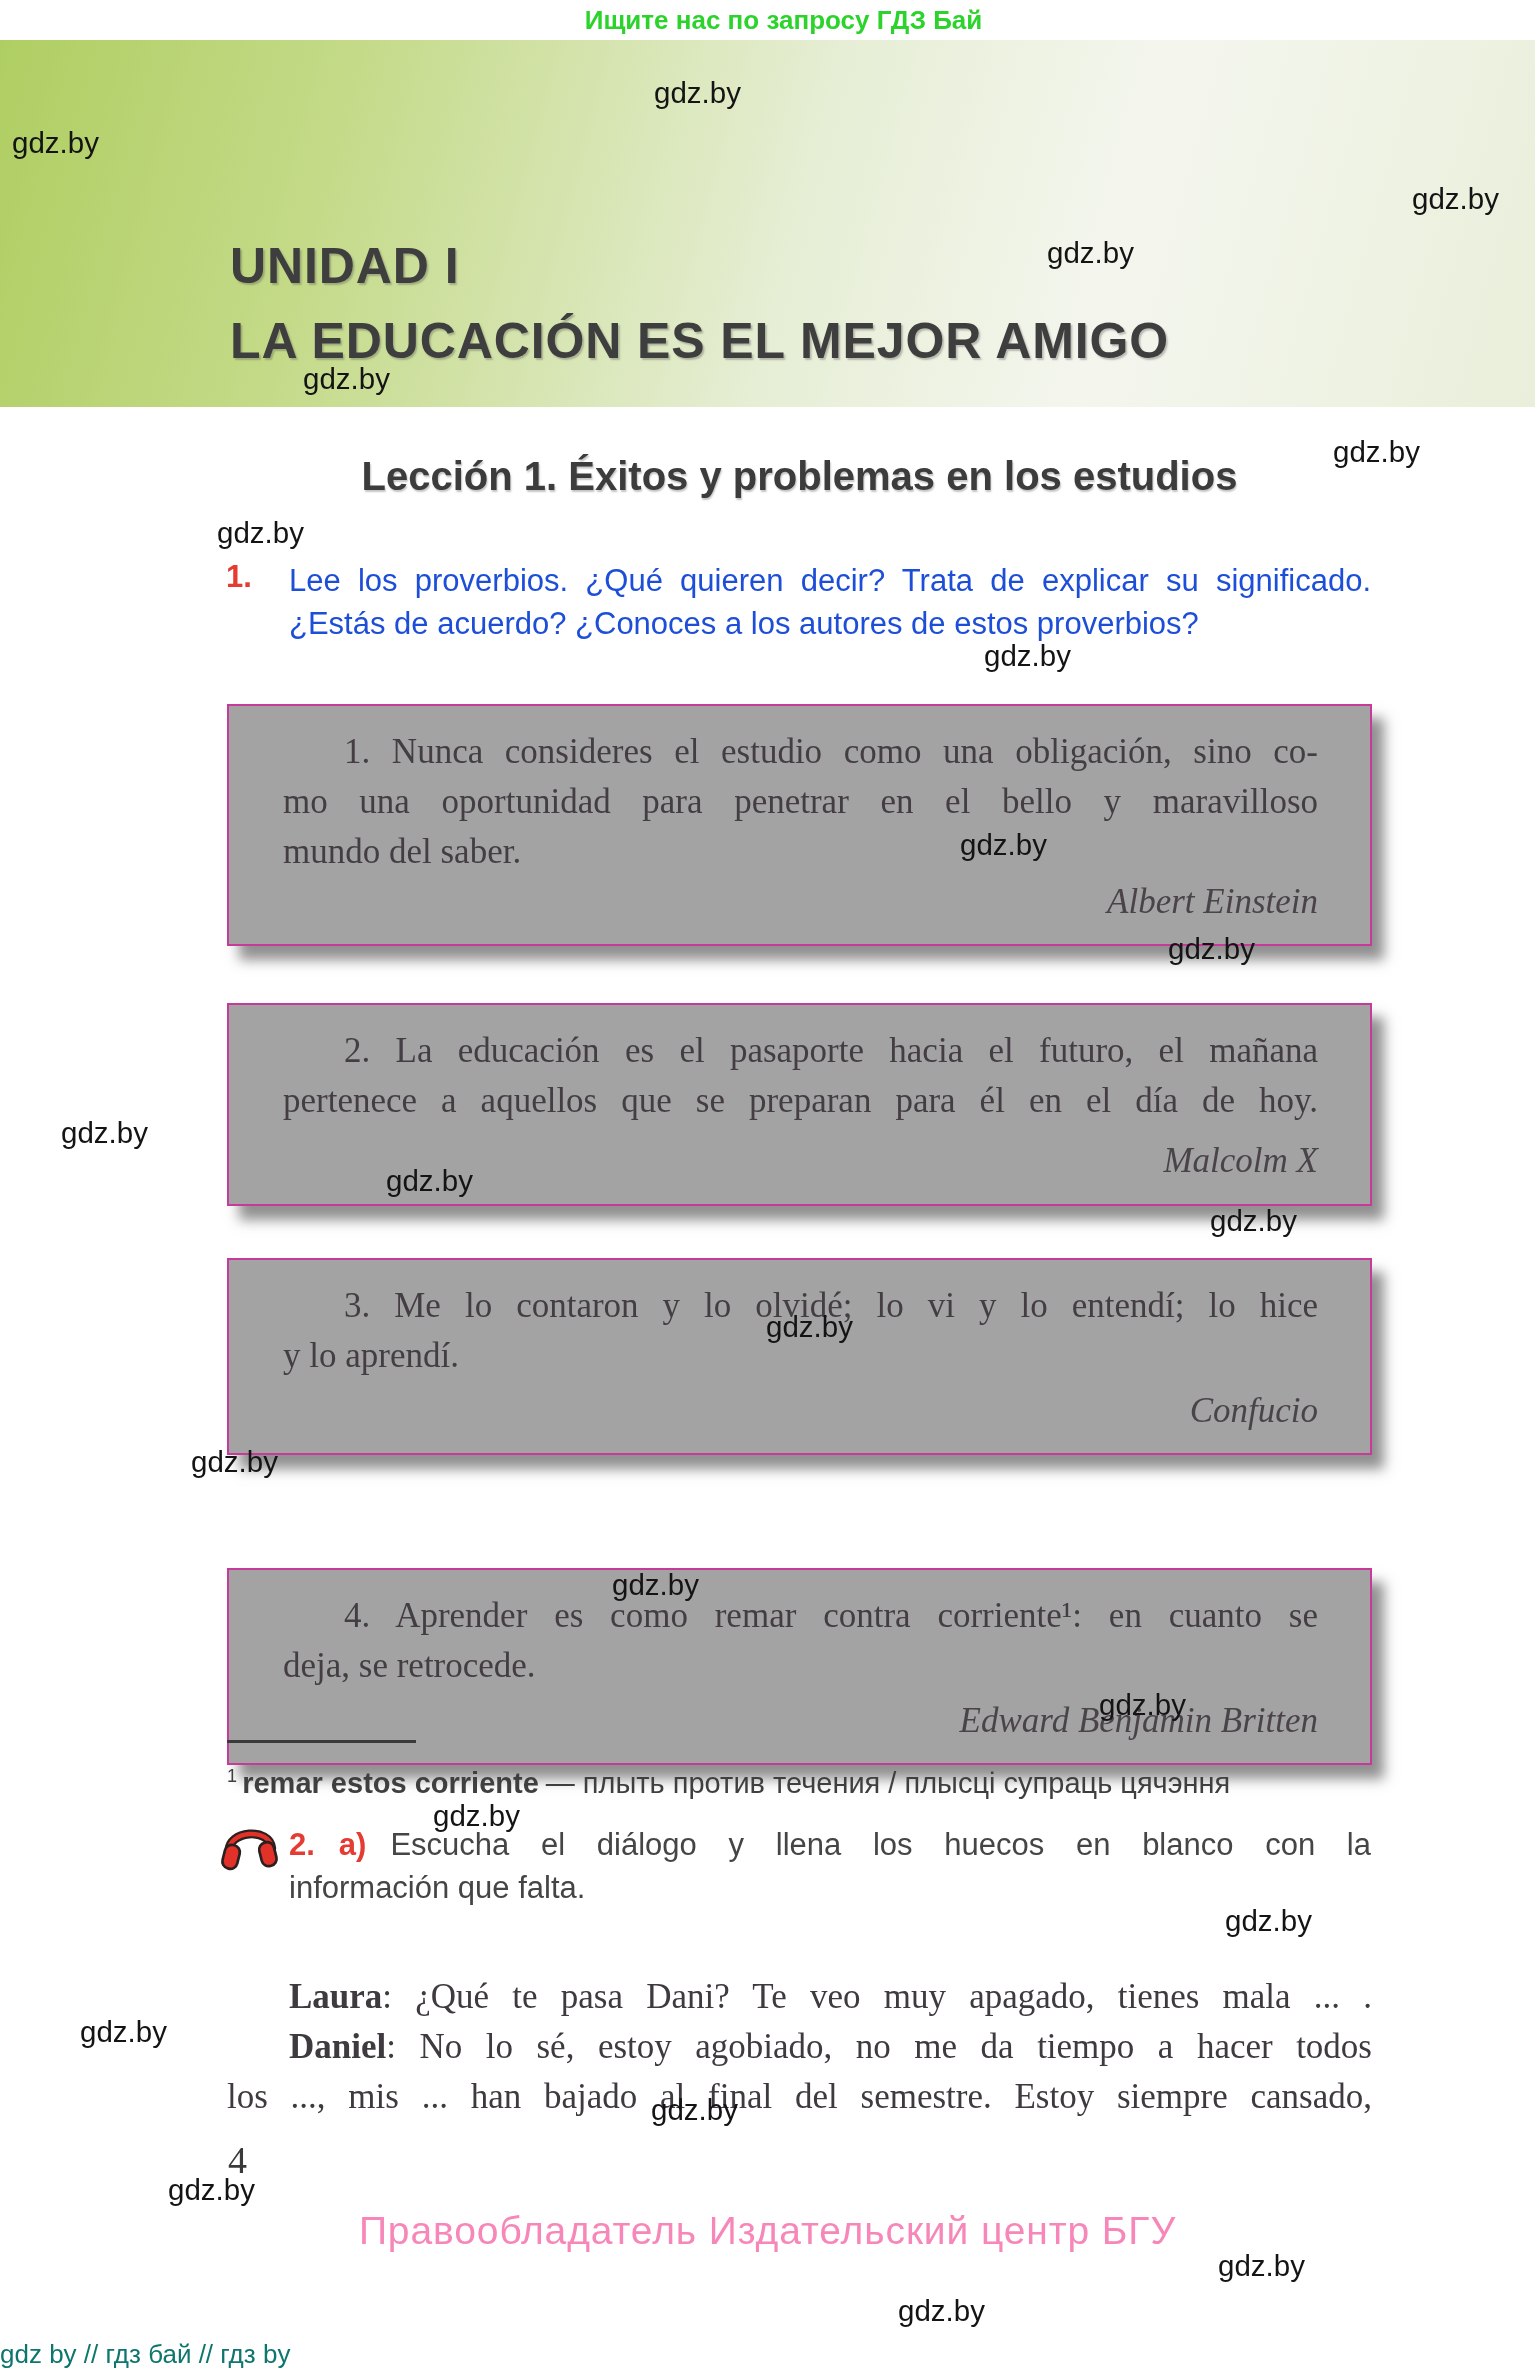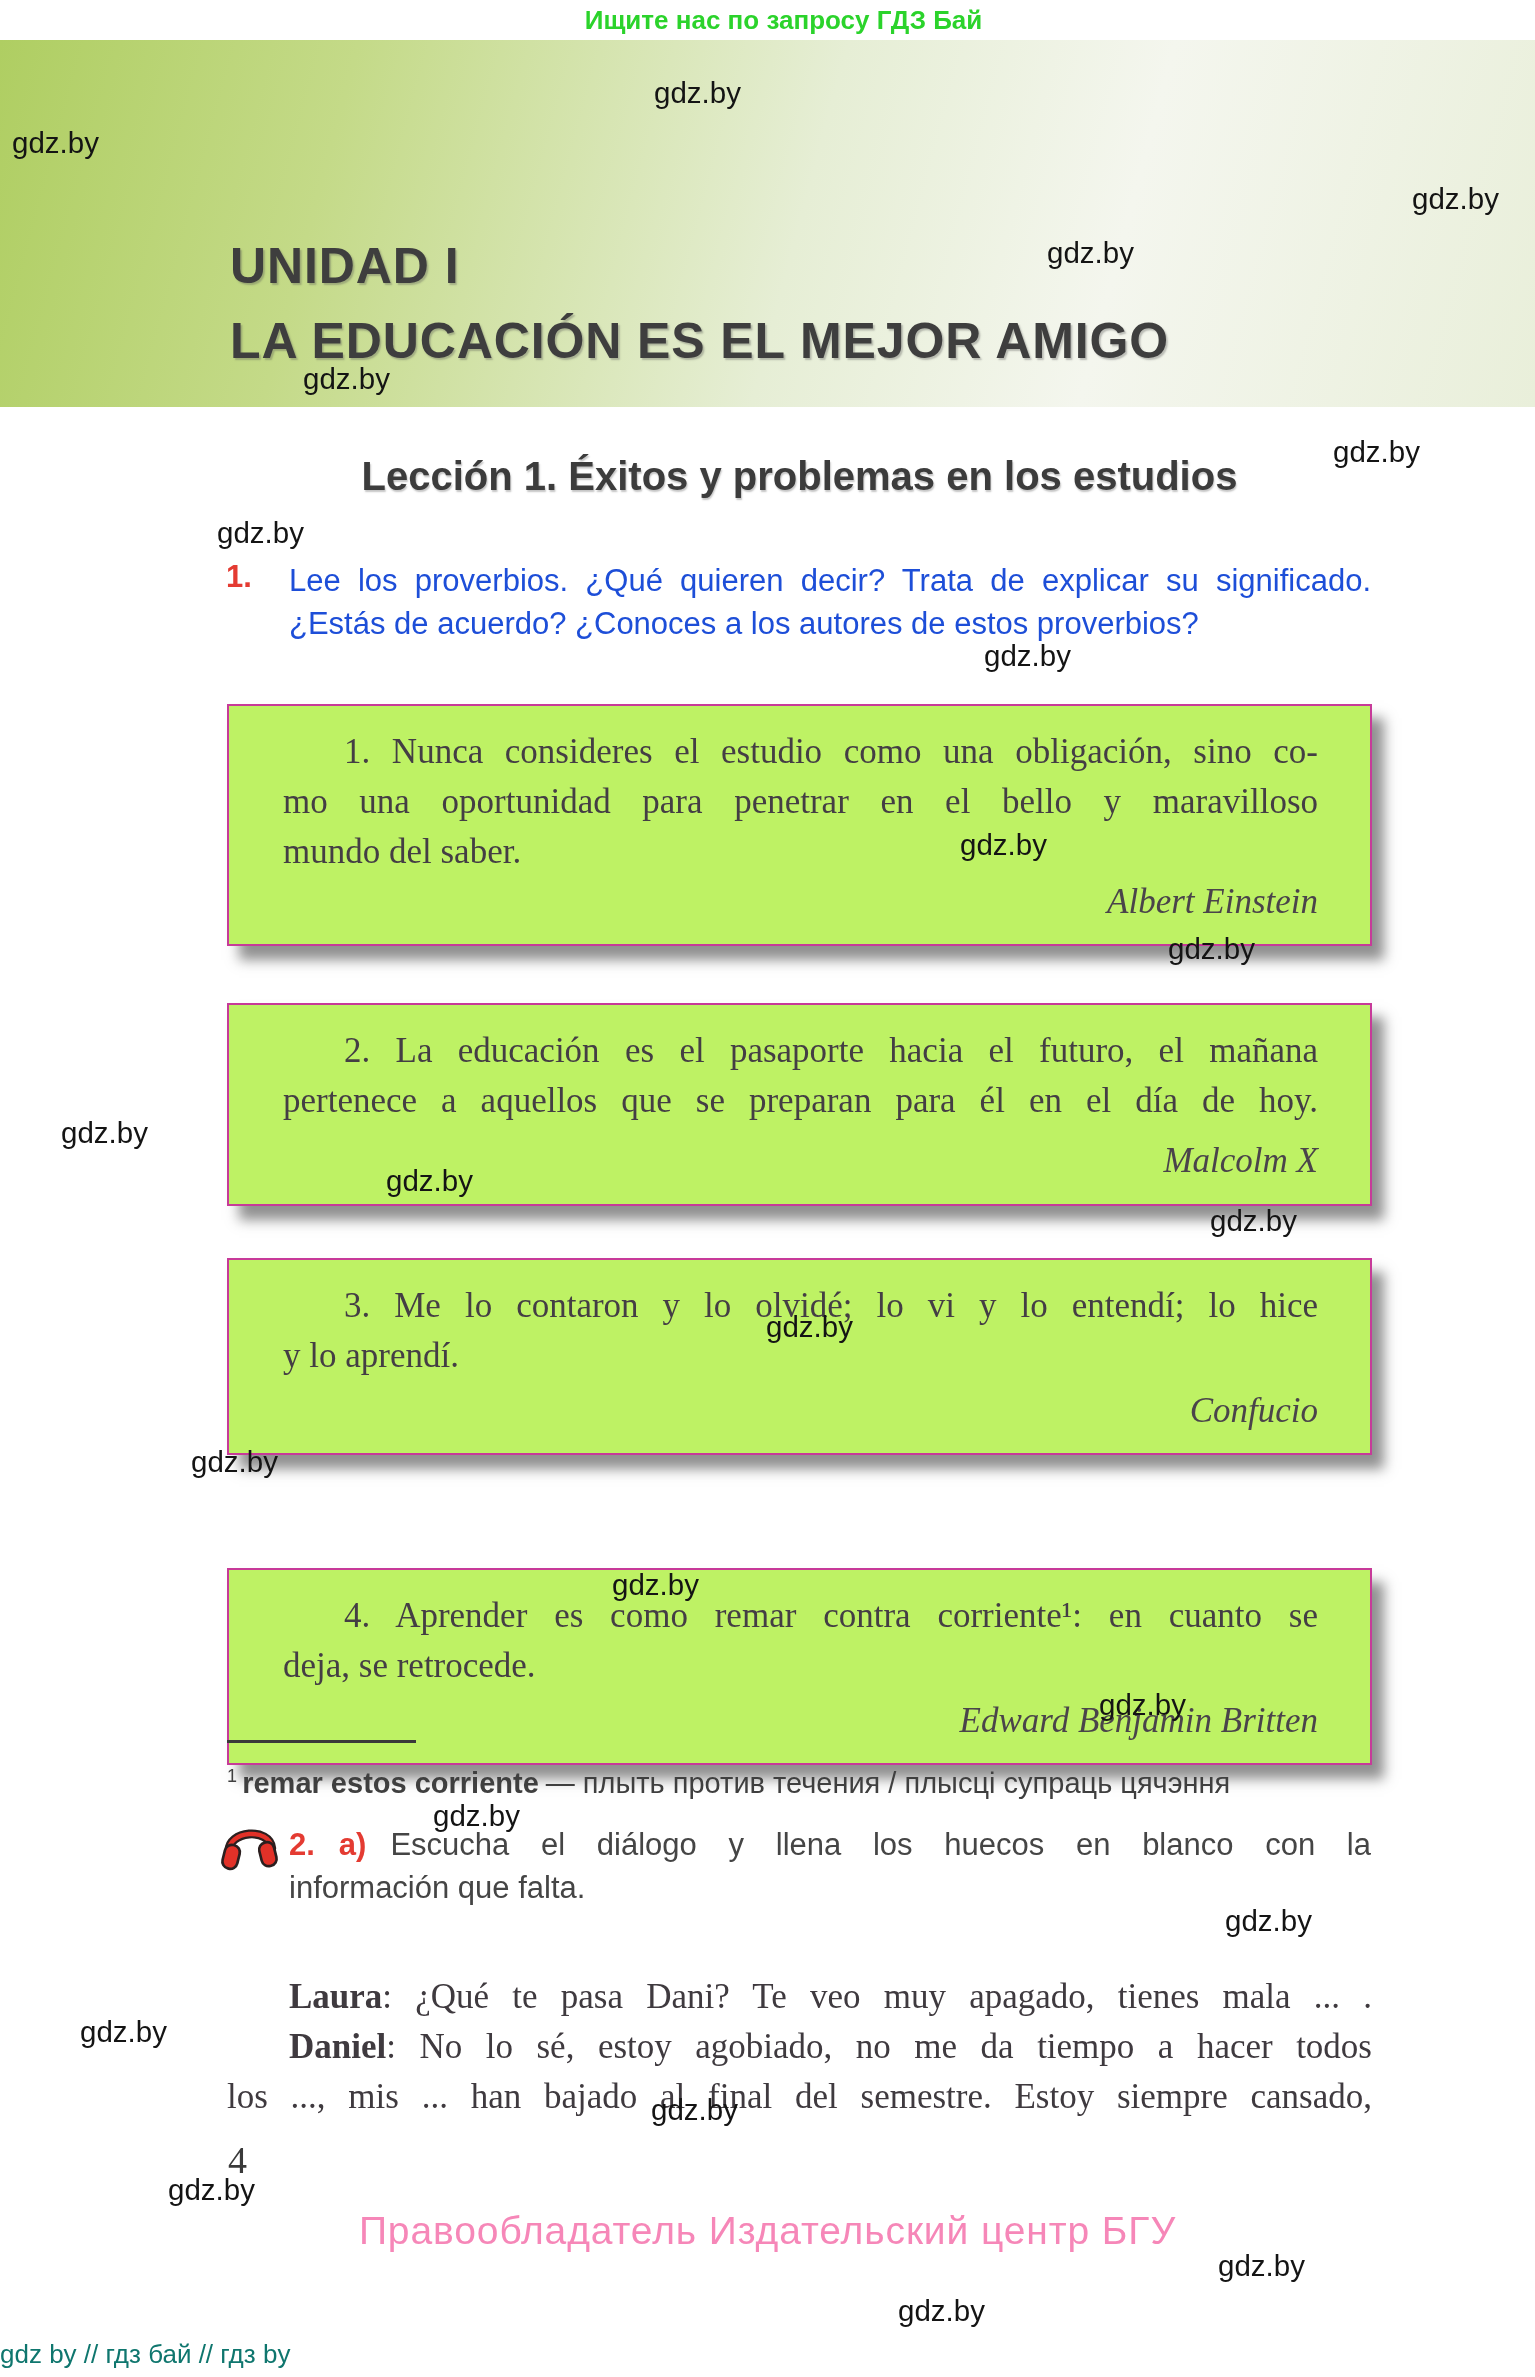--- a/index.html
+++ b/index.html
@@ -39,21 +39,21 @@
   .just{text-align:justify;text-align-last:justify;}
   .ex2-wrap{
     position:absolute;left:289px;top:1823px;width:1082px;
     font-size:31px;color:#454545;line-height:43px;
   }
   .red-mark{color:#e43b32;font-weight:bold;}
   .ex2-line1 .red-mark{margin-right:24px;}
   
   .qbox{
     position:absolute;left:227px;width:1145px;box-sizing:border-box;
-    background:#bef264;border:2.6px solid #c73a99;
+    background:#a3a3a3;border:2.6px solid #c73a99;
     box-shadow:12px 14px 12px rgba(70,70,70,0.6);
     padding:21px 52px 17.3px 54px;
     font-family:"Liberation Serif",serif;font-size:35px;line-height:50px;color:#443e44;
   }
   .q-line{text-align:justify;text-align-last:justify;}
   .q-line.last{text-align:left;text-align-last:left;}
   .q-line.indent{text-indent:61px;}
   .q-author{
     text-align:right;font-style:italic;color:#4a444a;
   }

